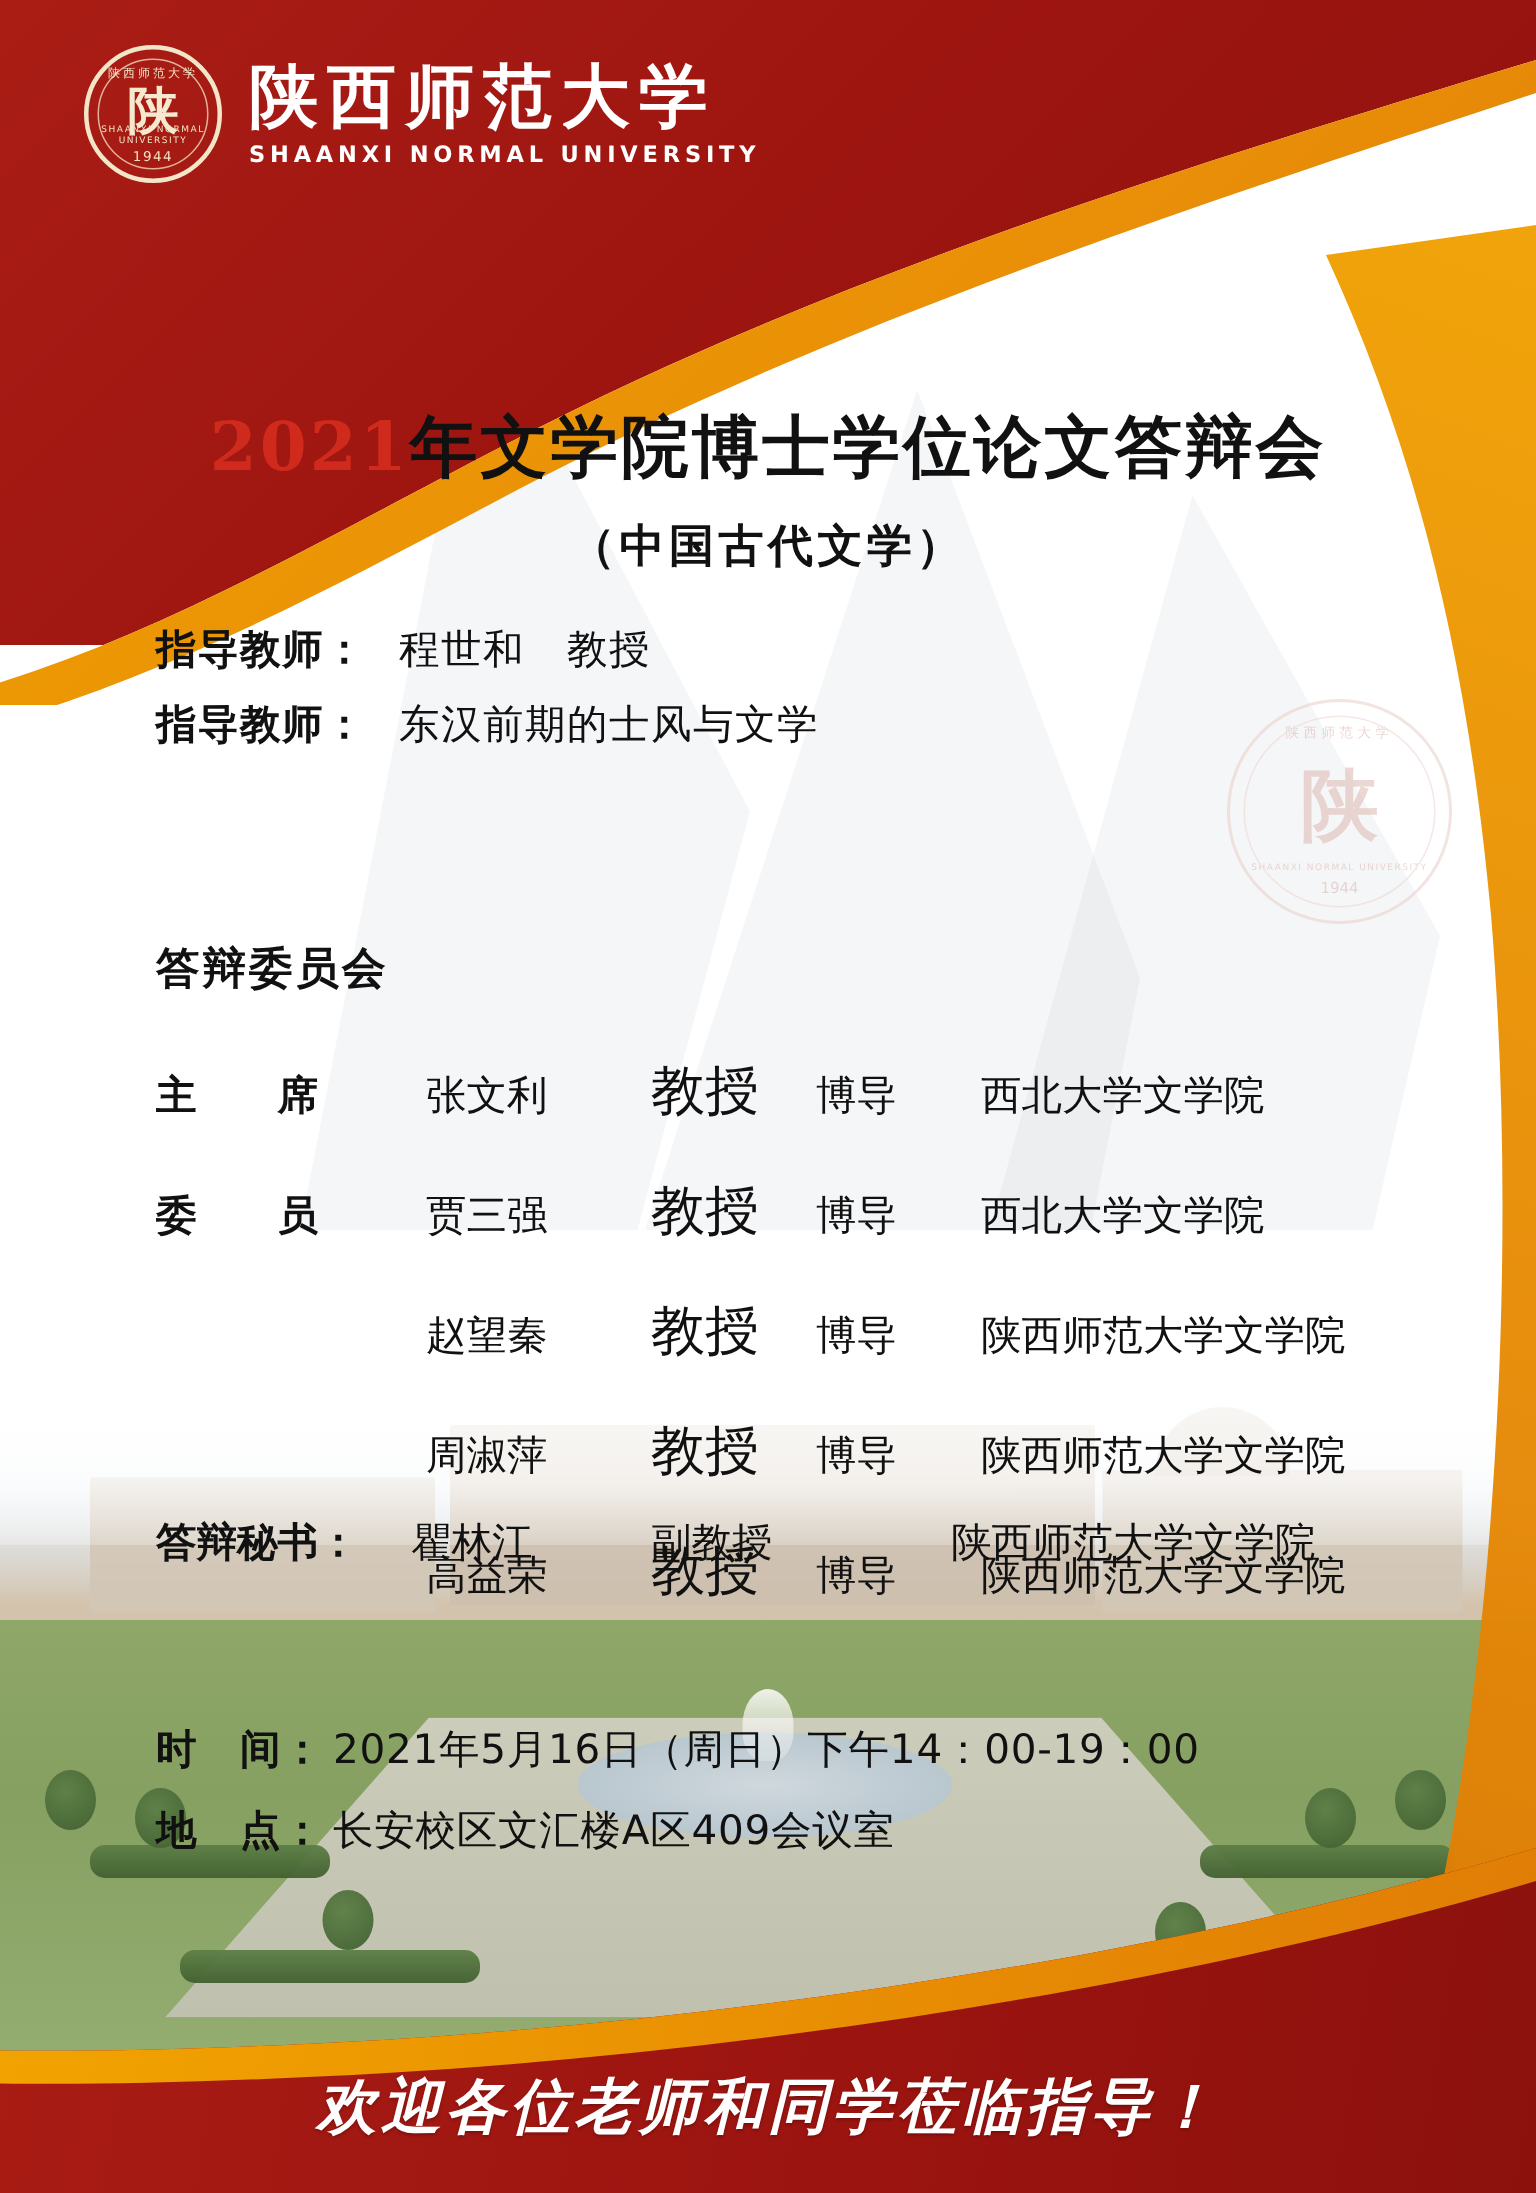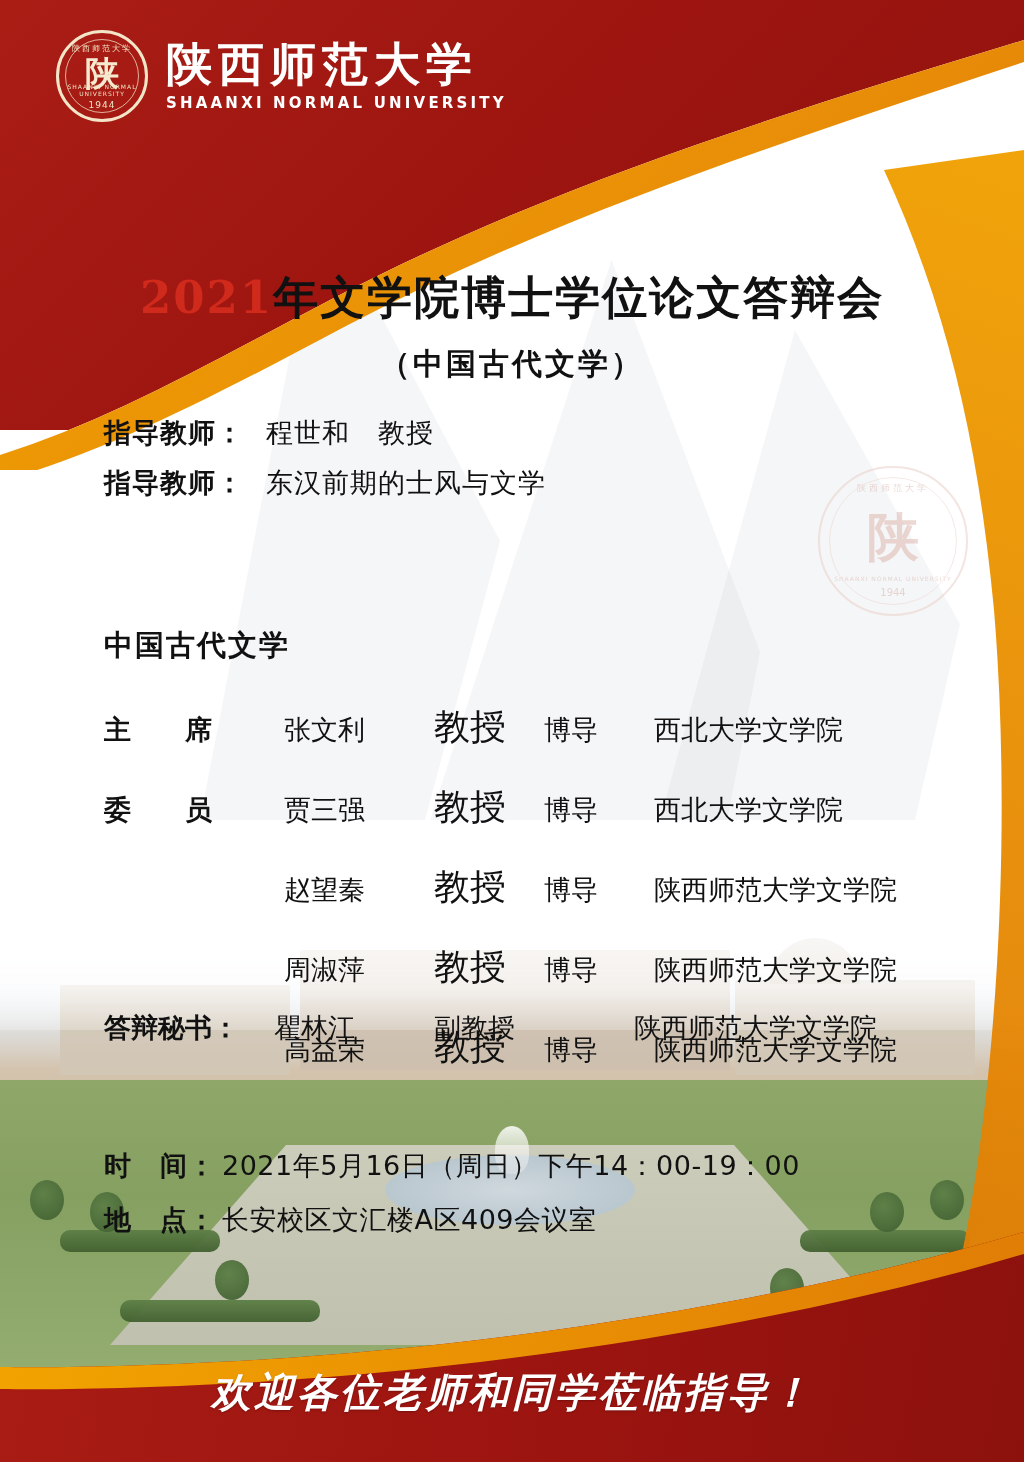--- a/index.html
+++ b/index.html
@@ -228,21 +228,21 @@
   .secretary .og{font-size:27px;color:#111;white-space:nowrap;}
 
   
   .when-where{position:absolute;left:104px;top:1148px;}
   .ww-row{display:flex;align-items:baseline;margin-bottom:18px;}
   .ww-lbl{width:118px;font-size:27px;font-weight:700;color:#111;letter-spacing:1px;white-space:nowrap;}
   .ww-val{font-size:27px;color:#111;letter-spacing:0.5px;white-space:nowrap;}
 
   
   .slogan{
-    position:absolute;left:0;bottom:42px;width:1024px;text-align:center;
+    position:absolute;left:0;bottom:30px;width:1024px;text-align:center;
     font-family:"DejaVu Serif","Liberation Serif",serif;
     font-size:40px;font-weight:700;color:#ffffff;letter-spacing:3px;
     font-style:italic;
     text-shadow:0 1px 2px rgba(0,0,0,.25);
   }
 </style>
 </head>
 <body>
 
 <div class="poster">
@@ -314,21 +314,21 @@
     <div class="info-row">
       <div class="info-label">指导教师：</div>
       <div class="info-value">程世和　教授</div>
     </div>
     <div class="info-row">
       <div class="info-label">指导教师：</div>
       <div class="info-value">东汉前期的士风与文学</div>
     </div>
   </div>
 
-  <div class="section-title">中国古代文学</div>
+  <div class="section-title">答辩委员会</div>
 
   <div class="committee">
     <div class="com-row">
       <div class="com-role">主　　席</div>
       <div class="com-name">张文利</div>
       <div class="com-title">教授</div>
       <div class="com-adv">博导</div>
       <div class="com-org">西北大学文学院</div>
     </div>
     <div class="com-row">

